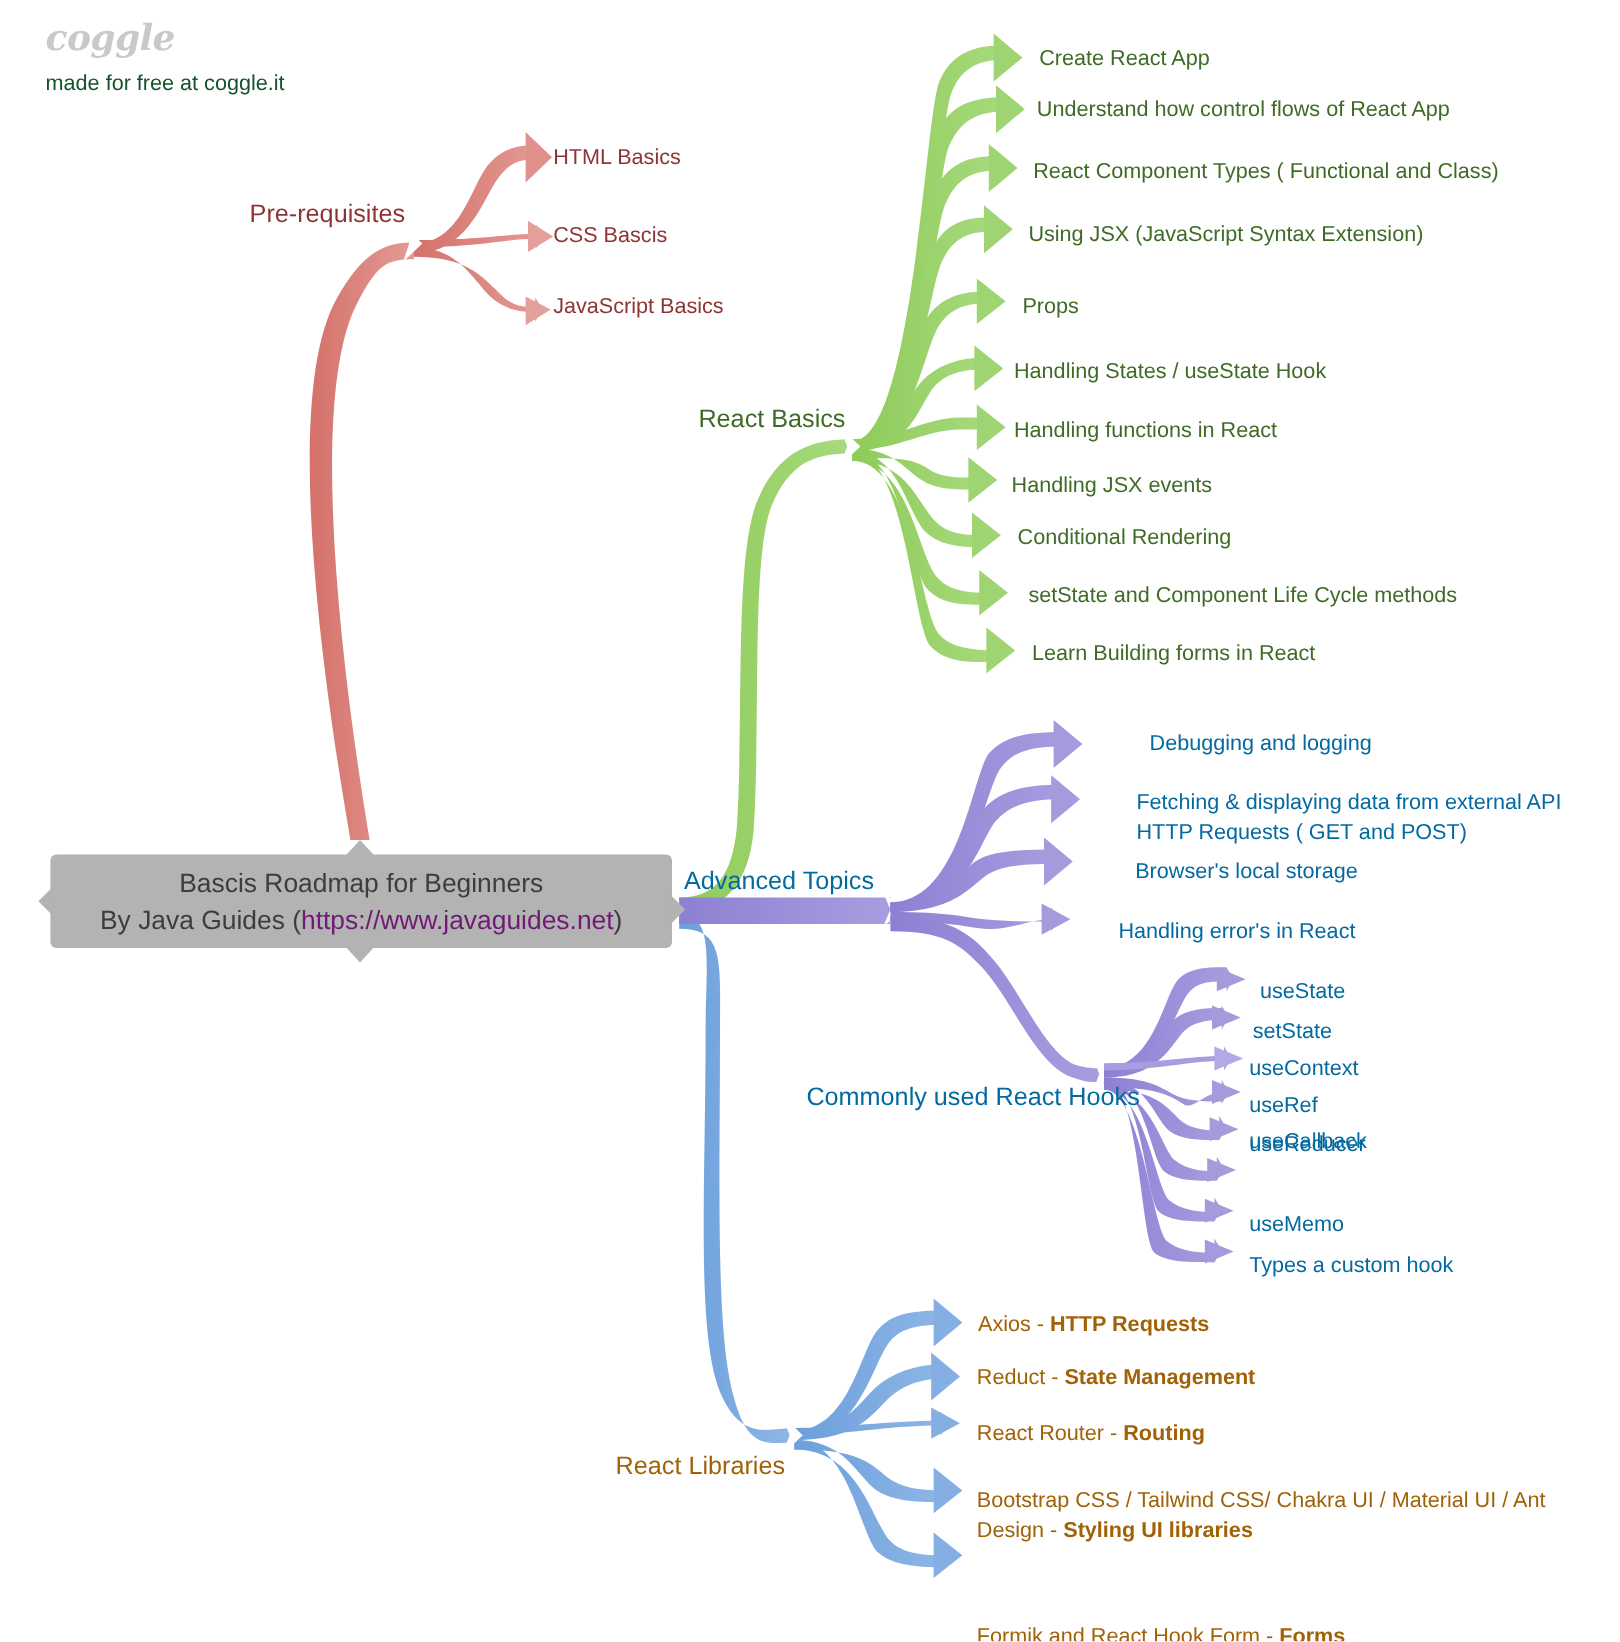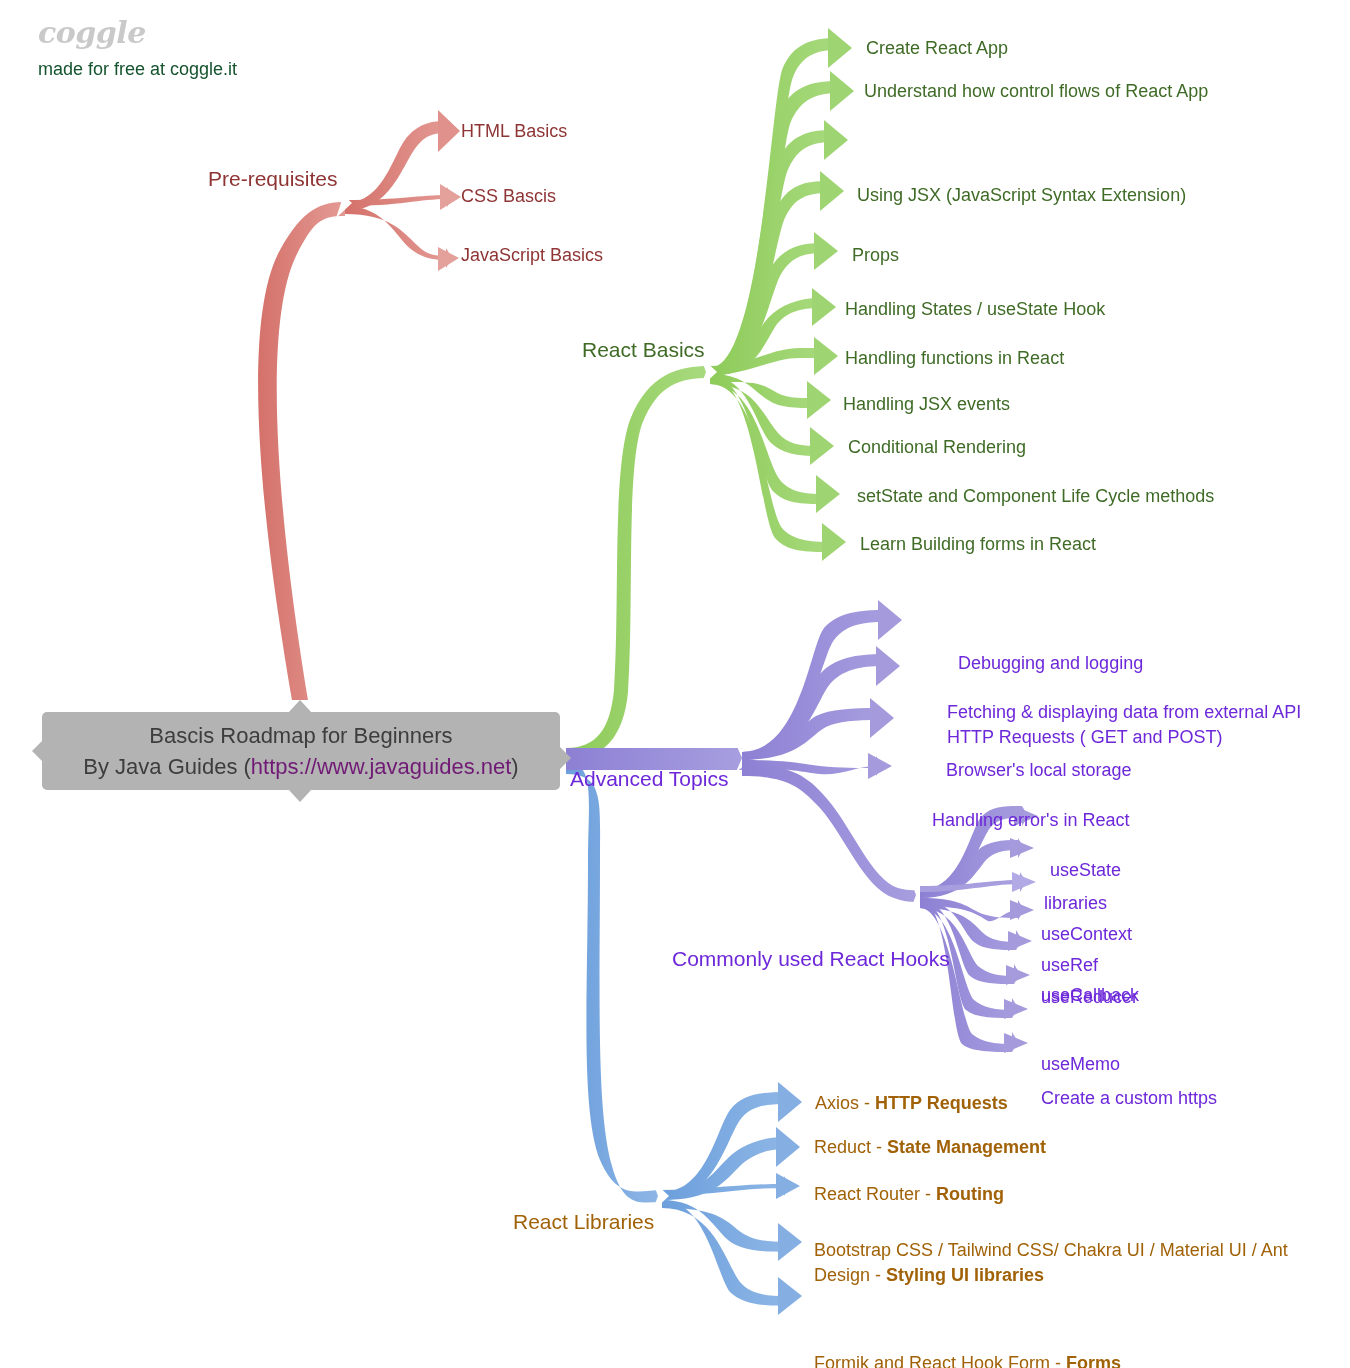--- a/index.html
+++ b/index.html
@@ -111,21 +111,21 @@
   .lbl {
     position: absolute;
     white-space: nowrap;
     z-index: 5;
     line-height: 1.22;
   }
   .lbl.wrap { white-space: normal; }
 
   .c-red   { color: #8f3434; }
   .c-green { color: #3f6b26; }
-  .c-purple{ color: #6d28d9; margin-top: 44px; }
+  .c-purple{ color: #0369a1; }
   .c-blue  { color: #a16207; }
 
   .branch-title { font-size: 21px; }
   .leaf         { font-size: 18px; }
   .leaf b       { font-weight: 700; }
 </style>
 </head>
 <body>
 
 <div id="canvas">
@@ -360,44 +360,45 @@
   </div>
 
   <div class="lbl branch-title c-red" style="left:208px; top:166px;">Pre-requisites</div>
   <div class="lbl leaf c-red" style="left:461px; top:121px;">HTML Basics</div>
   <div class="lbl leaf c-red" style="left:461px; top:186px;">CSS Bascis</div>
   <div class="lbl leaf c-red" style="left:461px; top:245px;">JavaScript Basics</div>
 
   <div class="lbl branch-title c-green" style="left:582px; top:337px;">React Basics</div>
   <div class="lbl leaf c-green" style="left:866px; top:38px;">Create React App</div>
   <div class="lbl leaf c-green" style="left:864px; top:81px;">Understand how control flows of React App</div>
+  <div class="lbl leaf c-green" style="left:861px; top:132px;">React Component Types ( Functional and Class)</div>
   <div class="lbl leaf c-green" style="left:857px; top:185px;">Using JSX (JavaScript Syntax Extension)</div>
   <div class="lbl leaf c-green" style="left:852px; top:245px;">Props</div>
   <div class="lbl leaf c-green" style="left:845px; top:299px;">Handling States / useState Hook</div>
   <div class="lbl leaf c-green" style="left:845px; top:348px;">Handling functions in React</div>
   <div class="lbl leaf c-green" style="left:843px; top:394px;">Handling JSX events</div>
   <div class="lbl leaf c-green" style="left:848px; top:437px;">Conditional Rendering</div>
   <div class="lbl leaf c-green" style="left:857px; top:486px;">setState and Component Life Cycle methods</div>
   <div class="lbl leaf c-green" style="left:860px; top:534px;">Learn Building forms in React</div>
 
   <div class="lbl branch-title c-purple" style="left:570px; top:722px;">Advanced Topics</div>
   <div class="lbl leaf c-purple" style="left:958px; top:609px;">Debugging and logging</div>
   <div class="lbl leaf c-purple wrap" style="left:947px; top:656px; width:370px; line-height:25px;">Fetching &amp; displaying data from external API HTTP Requests ( GET and POST)</div>
   <div class="lbl leaf c-purple" style="left:946px; top:716px;">Browser's local storage</div>
   <div class="lbl leaf c-purple" style="left:932px; top:766px;">Handling error's in React</div>
 
   <div class="lbl leaf c-purple" style="left:672px; top:902px; font-size:21px;">Commonly used React Hooks</div>
   <div class="lbl leaf c-purple" style="left:1050px; top:816px;">useState</div>
-  <div class="lbl leaf c-purple" style="left:1044px; top:849px;">libraries</div>
+  <div class="lbl leaf c-purple" style="left:1044px; top:849px;">setState</div>
   <div class="lbl leaf c-purple" style="left:1041px; top:880px;">useContext</div>
   <div class="lbl leaf c-purple" style="left:1041px; top:911px;">useRef</div>
   <div class="lbl leaf c-purple" style="left:1041px; top:943px;">useReducer</div>
   <div class="lbl leaf c-purple" style="left:1041px; top:941px;text-align:center;">useCallback</div>
   <div class="lbl leaf c-purple" style="left:1041px; top:1010px;">useMemo</div>
-  <div class="lbl leaf c-purple" style="left:1041px; top:1044px;">Create a custom https</div>
+  <div class="lbl leaf c-purple" style="left:1041px; top:1044px;">Types a custom hook</div>
 
   <div class="lbl branch-title c-blue" style="left:513px; top:1209px;">React Libraries</div>
 
   <div class="lbl leaf c-blue" style="left:815px; top:1093px;"><span>Axios - </span><b>HTTP Requests</b></div>
 
   <div class="lbl leaf c-blue" style="left:814px; top:1137px;"><span>Reduct - </span><b>State Management</b></div>
 
   <div class="lbl leaf c-blue" style="left:814px; top:1184px;"><span>React Router - </span><b>Routing</b></div>
 
   <div class="lbl leaf c-blue wrap" style="left:814px; top:1238px; width:490px; line-height:25px;"><span>Bootstrap CSS / Tailwind CSS/ Chakra UI / Material UI / Ant Design - </span><b>Styling UI libraries</b></div>

